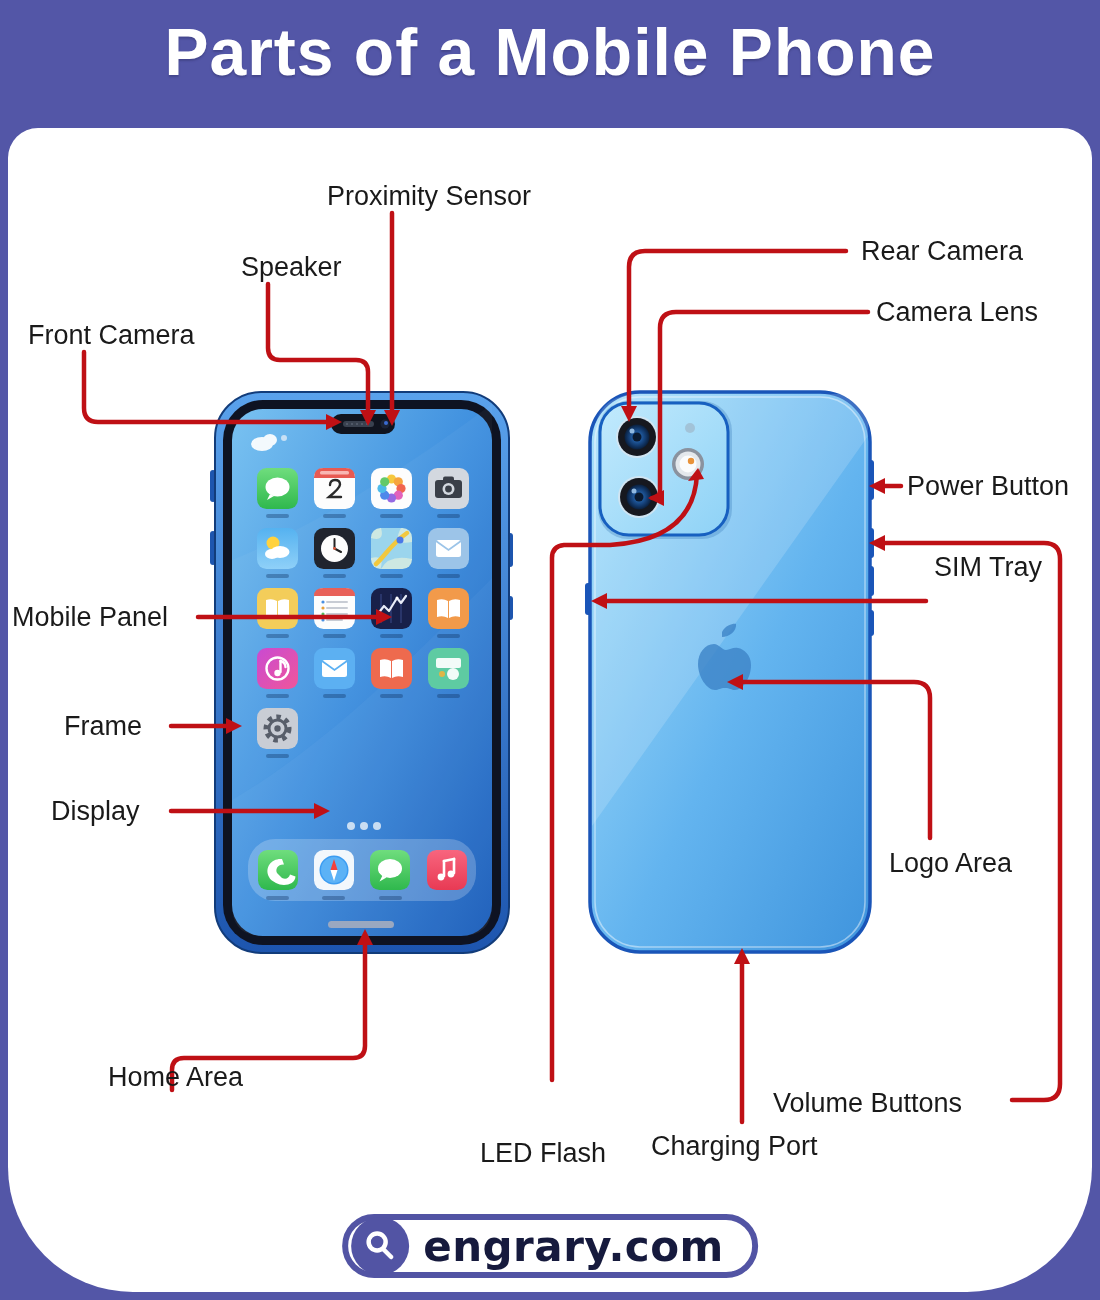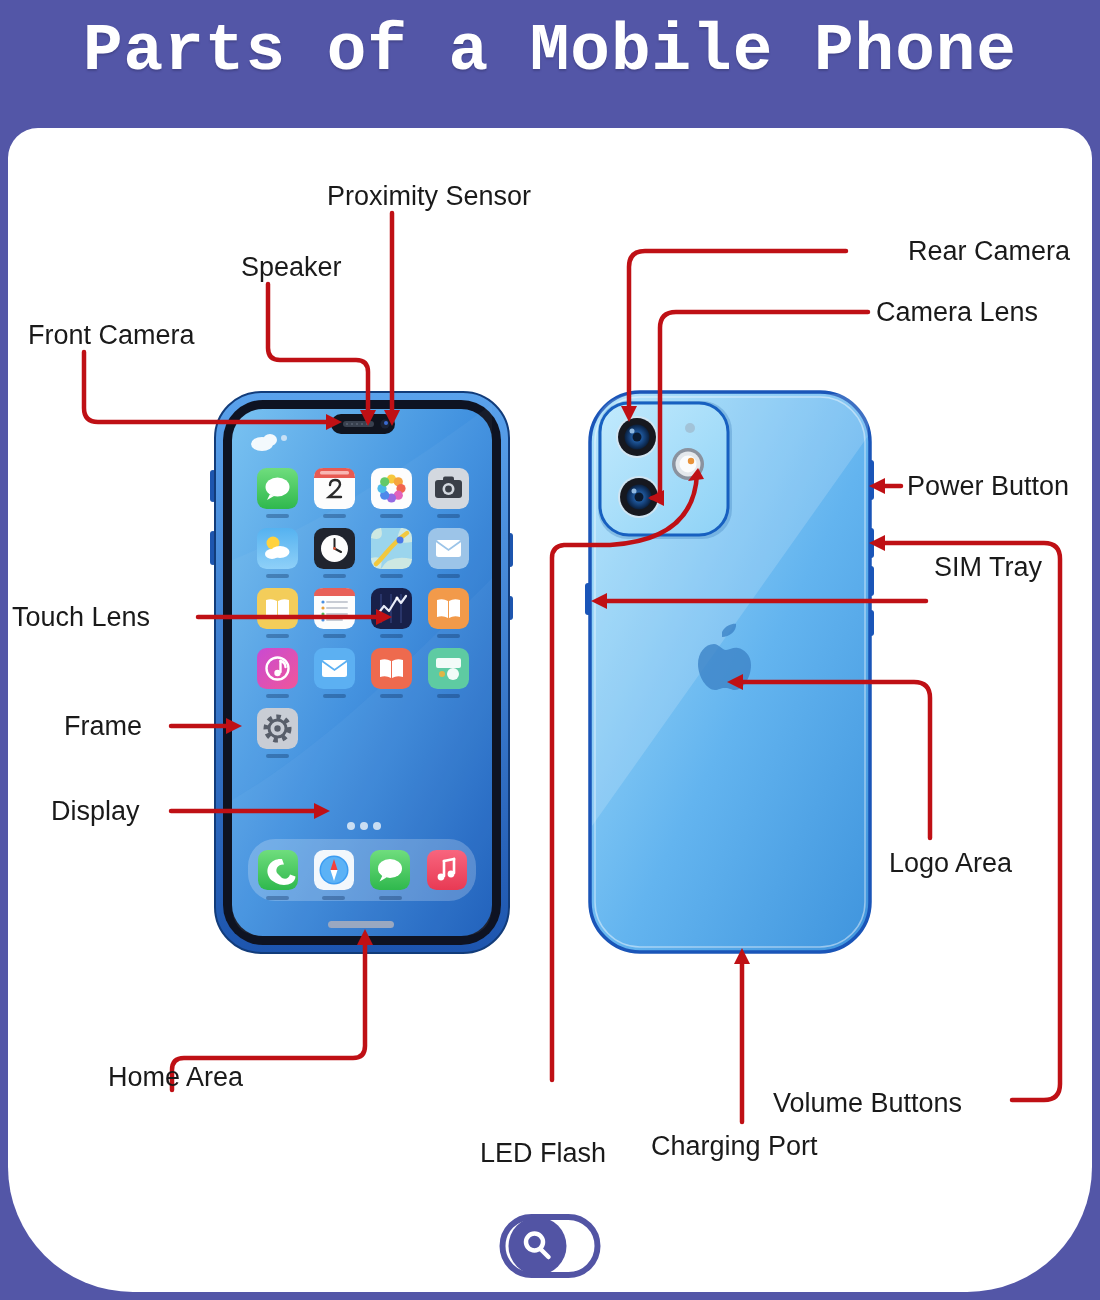--- a/index.html
+++ b/index.html
@@ -6,21 +6,21 @@
   body{
     width:1100px;height:1300px;position:relative;overflow:hidden;
     background:#5356a7;font-family:"Liberation Sans",sans-serif;
   }
   .panel{
     position:absolute;left:8px;top:128px;width:1084px;height:1164px;
     background:#ffffff;border-radius:30px 30px 125px 125px;
   }
   .title{
     position:absolute;left:0;top:14px;width:1100px;text-align:center;
-    font-family:Liberation Mono, monospace;font-weight:bold;font-size:66px;
+    font-family:Liberation Sans, sans-serif;font-weight:bold;font-size:66px;
     color:#ffffff;letter-spacing:1px;text-shadow:0 2px 2px rgba(40,40,90,.35);
     white-space:nowrap;
   }
   svg.diagram{position:absolute;left:0;top:0;}
   .part-label{
     position:absolute;font-size:27px;color:#1a1a1a;white-space:nowrap;
     font-family:Liberation Sans, sans-serif;line-height:31px;
   }
   .badge{
     position:absolute;top:1214px;left:50%;transform:translateX(-50%);
@@ -390,33 +390,34 @@
     <polygon points="591,601 607,593 607,609"></polygon>
     <polygon points="727,682 743,674 743,690"></polygon>
     <polygon points="698,468 688,481 704,479"></polygon>
     <polygon points="742,948 734,964 750,964"></polygon>
   </g>
 </svg>
 
 <div class="part-label" style="left:327px;top:181px">Proximity Sensor</div>
 <div class="part-label" style="left:241px;top:252px">Speaker</div>
 <div class="part-label" style="left:28px;top:320px">Front Camera</div>
-<div class="part-label" style="left:12px;top:602px">Touch Lens</div>
+<div class="part-label" style="left:12px;top:602px">Mobile Panel</div>
 <div class="part-label" style="left:64px;top:711px">Frame</div>
 <div class="part-label" style="left:51px;top:796px">Display</div>
 <div class="part-label" style="left:108px;top:1062px">Home Area</div>
-<div class="part-label" style="left:908px;top:236px">Rear Camera</div>
+<div class="part-label" style="left:861px;top:236px">Rear Camera</div>
 <div class="part-label" style="left:876px;top:297px">Camera Lens</div>
 <div class="part-label" style="left:907px;top:471px">Power Button</div>
 <div class="part-label" style="left:934px;top:552px">SIM Tray</div>
 <div class="part-label" style="left:889px;top:848px">Logo Area</div>
 <div class="part-label" style="left:480px;top:1138px">LED Flash</div>
 <div class="part-label" style="left:651px;top:1131px">Charging Port</div>
 <div class="part-label" style="left:773px;top:1088px">Volume Buttons</div>
 
 <div class="badge">
   <div class="lens-circle">
     <svg width="34" height="34" viewBox="0 0 34 34">
       <circle cx="14" cy="13" r="8.5" fill="none" stroke="#ffffff" stroke-width="4.5"></circle>
       <line x1="20" y1="20" x2="28" y2="28" stroke="#ffffff" stroke-width="4.5" stroke-linecap="round"></line>
     </svg>
   </div>
+  <div class="brand">engrary.com</div>
 </div>
 
 </body></html>

